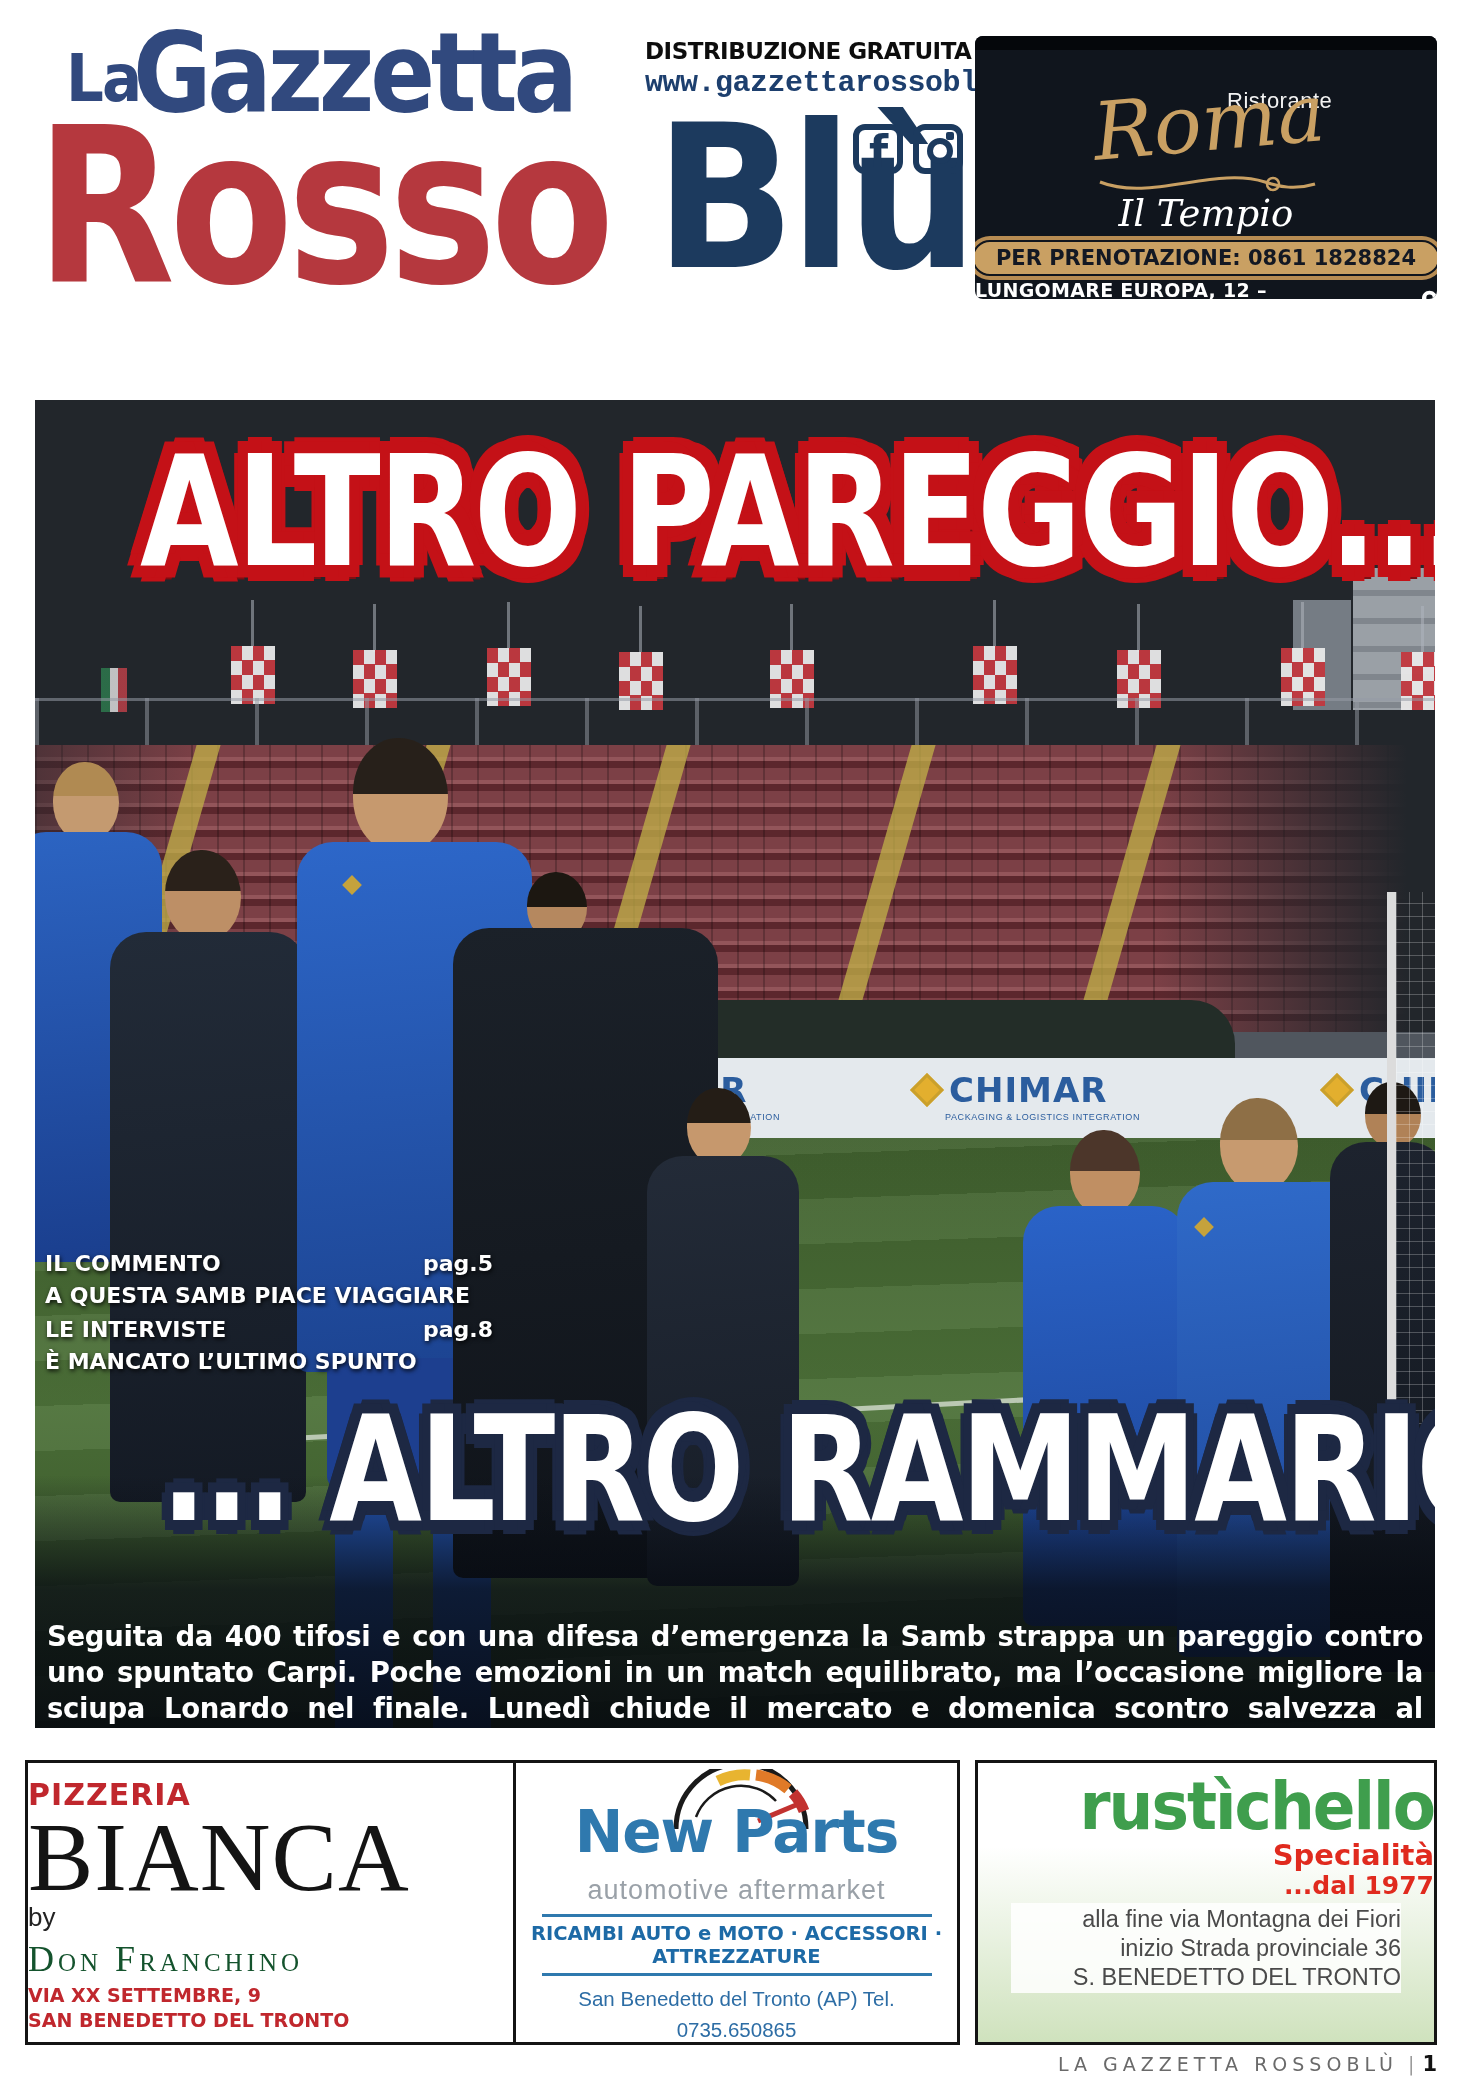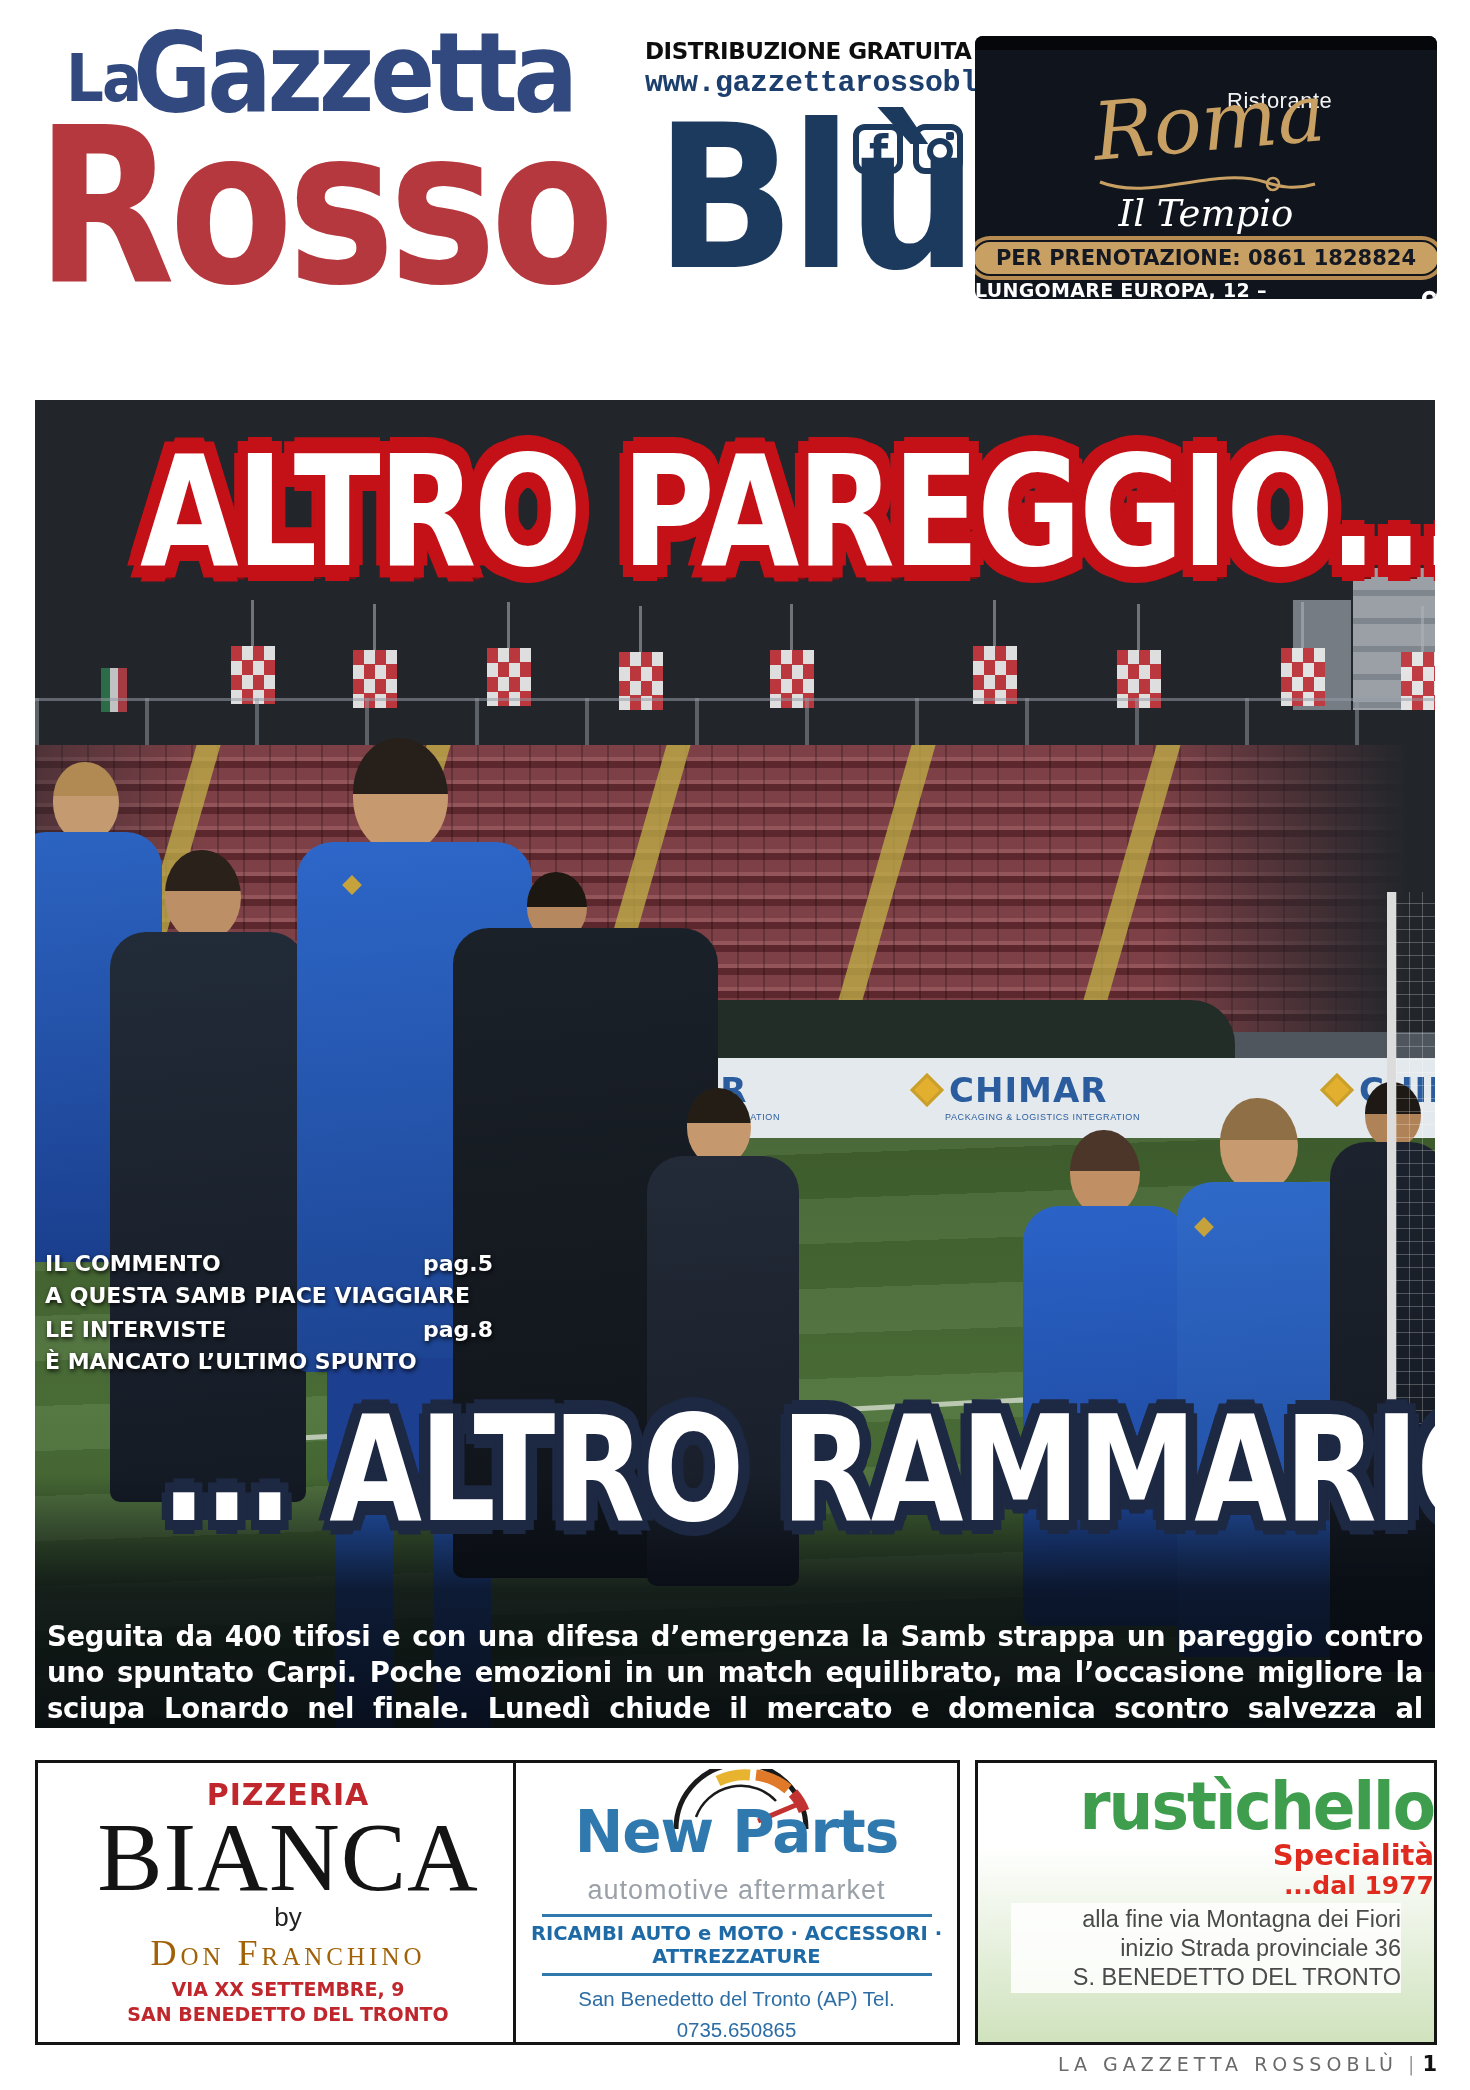--- a/index.html
+++ b/index.html
@@ -100,25 +100,25 @@
      font-family:"DejaVu Sans",sans-serif;font-weight:800;font-size:22px;line-height:32px;
      text-shadow:1px 2px 4px rgba(0,0,0,.85);}
   .index .row{display:flex;justify-content:space-between;}
   .index .gap{height:2px;}
   .standfirst{position:absolute;left:12px;top:1218px;width:1376px;margin:0;z-index:5;color:#fff;
      font-family:"DejaVu Sans",sans-serif;font-weight:700;font-size:27.5px;line-height:36px;
      text-align:justify;text-align-last:justify;letter-spacing:-.3px;}
 
   
   .adbox{position:absolute;top:1760px;height:285px;background:#fff;border:3px solid #141414;box-sizing:border-box;overflow:hidden;}
-  .bx1{left:35px;width:506px;text-align:center;}
+  .bx1{left:25px;width:506px;text-align:left;}
   .pz-kicker{margin-top:14px;color:#c0272d;font-weight:800;font-size:30px;letter-spacing:1px;font-family:"DejaVu Sans",sans-serif;}
   .pz-name{font-family:"Liberation Serif",serif;font-size:98px;line-height:.92;color:#141414;letter-spacing:1px;}
   .pz-by{font-size:26px;color:#222;margin-top:0;}
-  .pz-don{font-family:"Liberation Serif",serif;font-variant:small-caps;font-size:36px;color:#a16207;letter-spacing:4px;margin-top:2px;line-height:1;}
+  .pz-don{font-family:"Liberation Serif",serif;font-variant:small-caps;font-size:36px;color:#14532d;letter-spacing:4px;margin-top:8px;line-height:1;}
   .pz-a{color:#c0272d;font-weight:800;font-size:19px;line-height:1.3;font-family:"DejaVu Sans",sans-serif;}
   .pz-a.first{margin-top:6px;}
 
   .bx2{left:513px;width:447px;text-align:center;}
   .np-logo{position:relative;height:110px;}
   .np-gauge{position:absolute;left:150px;top:6px;}
   .np-name{position:absolute;left:0;top:40px;width:100%;font-family:"DejaVu Sans",sans-serif;
            font-weight:700;font-size:58px;color:#2f79ae;letter-spacing:-1px;line-height:1;}
   .np-after{margin-top:2px;color:#9aa1a8;font-size:27px;letter-spacing:1px;}
   .np-rule{width:390px;margin:8px auto 0;border-top:3px solid #2f79ae;}

